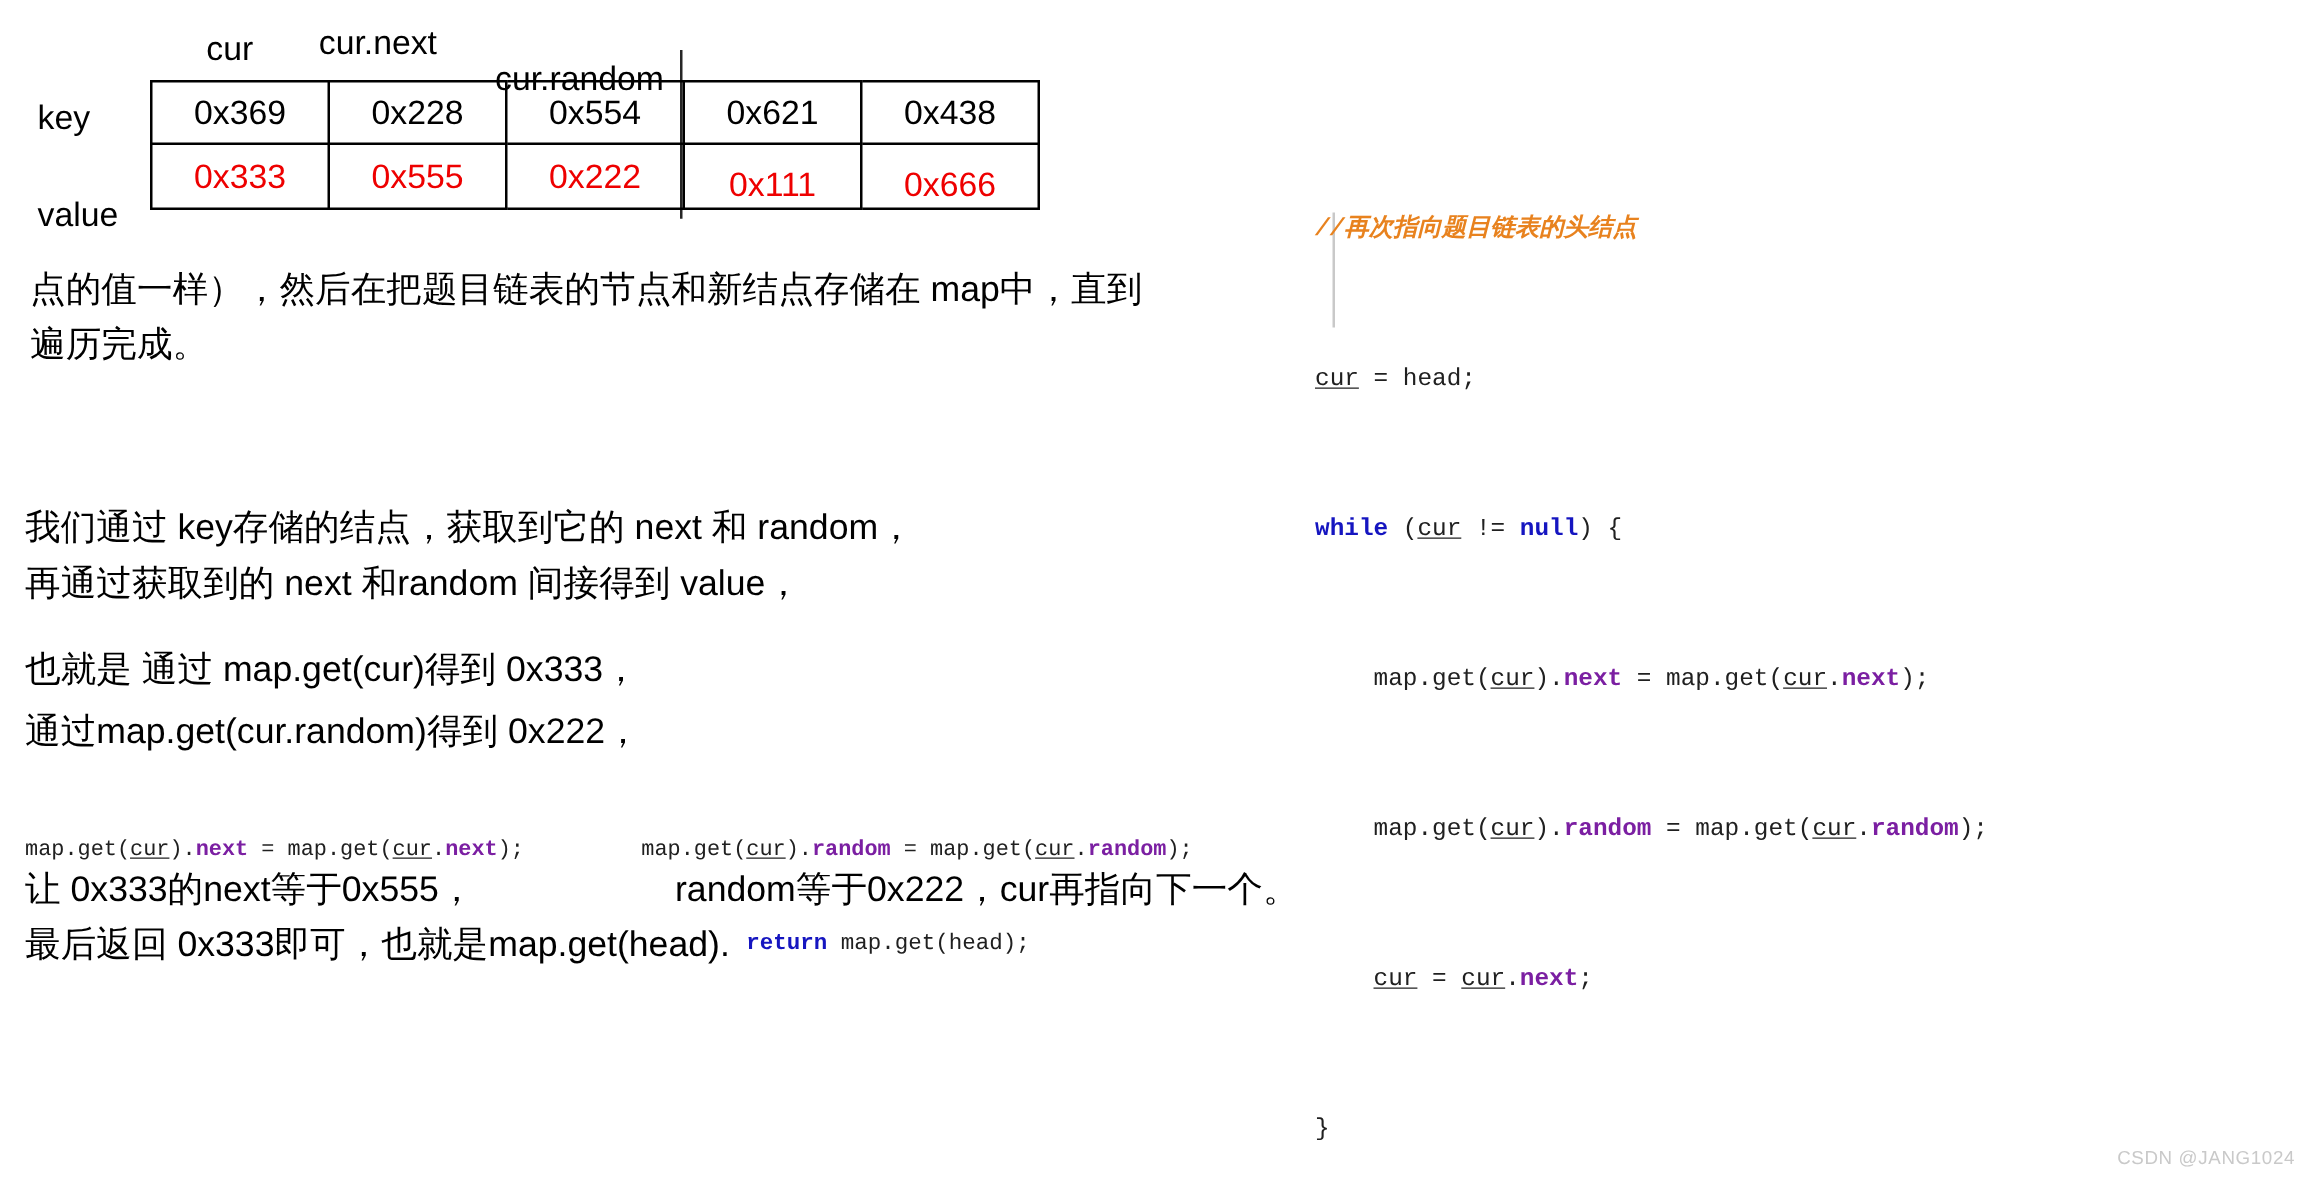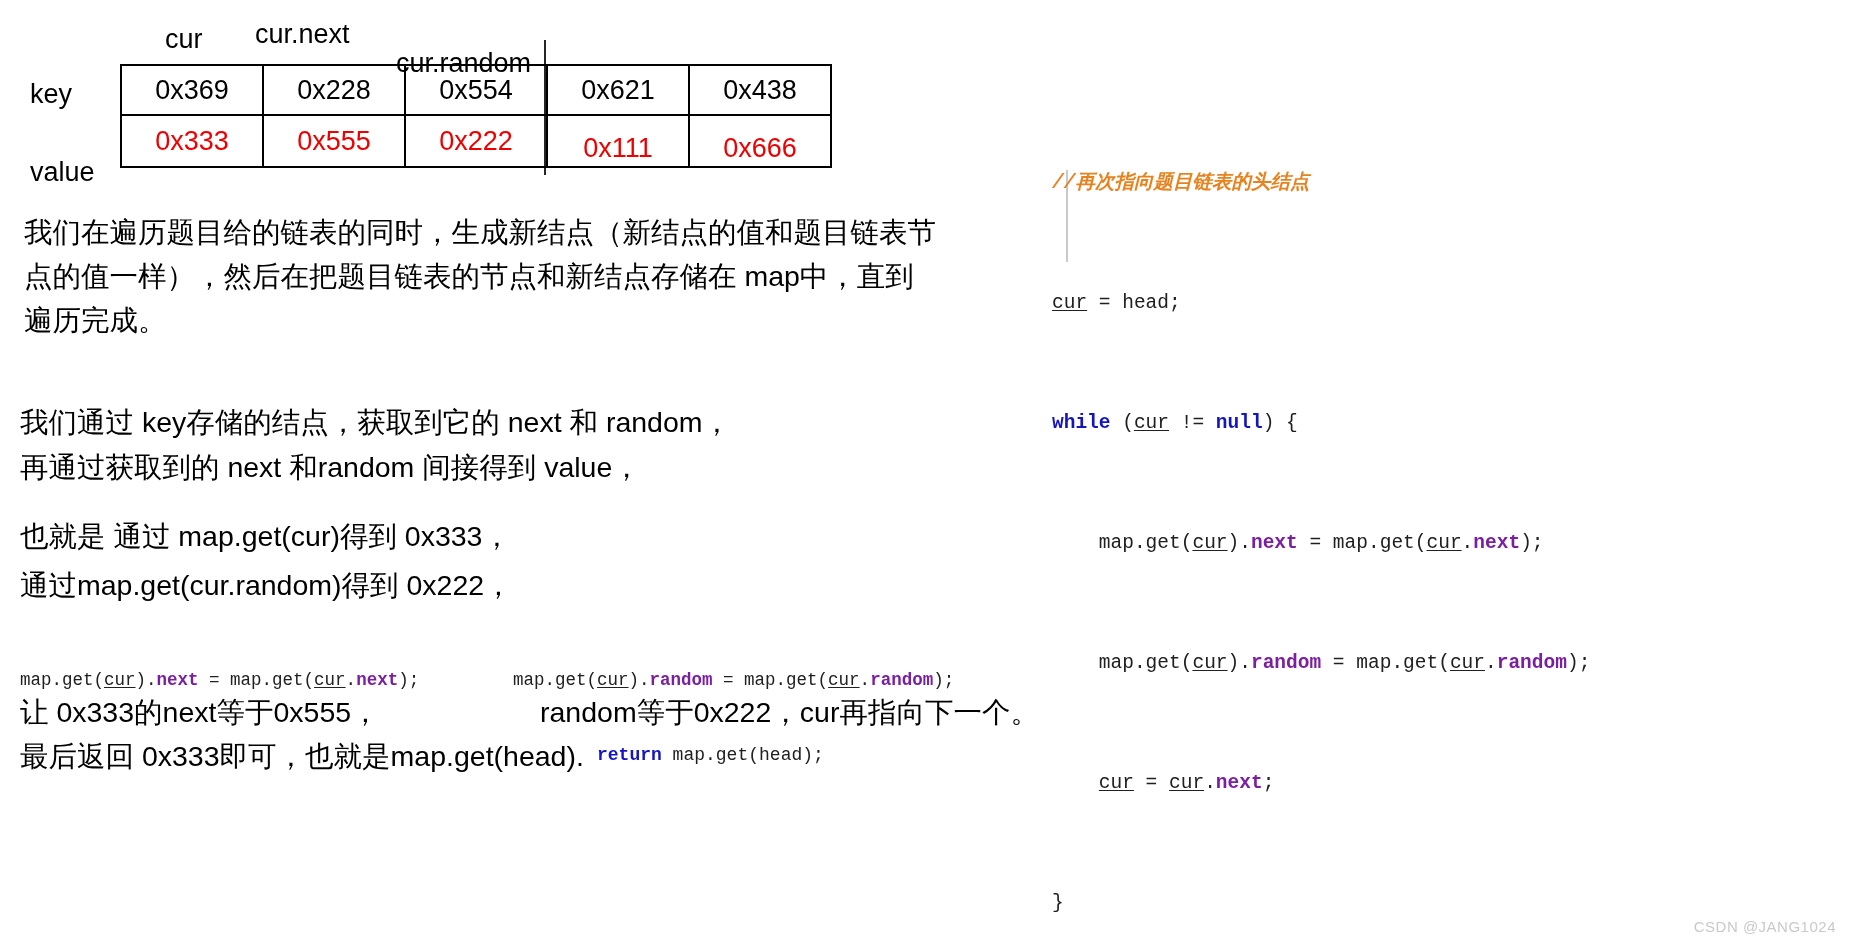--- a/index.html
+++ b/index.html
@@ -190,21 +190,20 @@
       <td class="low">0x111</td>
       <td class="low">0x666</td>
     </tr>
   </tbody>
     </table>
 
   <div id="stray-rule"></div>
 </div>
 
 <div class="prose" id="para-1">
-  <span class="line">我们在遍历题目给的链表的同时，生成新结点（新结点的值和题目链表节</span>
   <span class="line">点的值一样），然后在把题目链表的节点和新结点存储在 map中，直到</span>
   <span class="line">遍历完成。</span>
 </div>
 
 <div class="prose" id="para-2">
   <span class="line">我们通过 key存储的结点，获取到它的 next 和 random，</span>
   <span class="line">再通过获取到的 next 和random 间接得到  value，</span>
 </div>
 
 <div class="prose" id="para-3">

